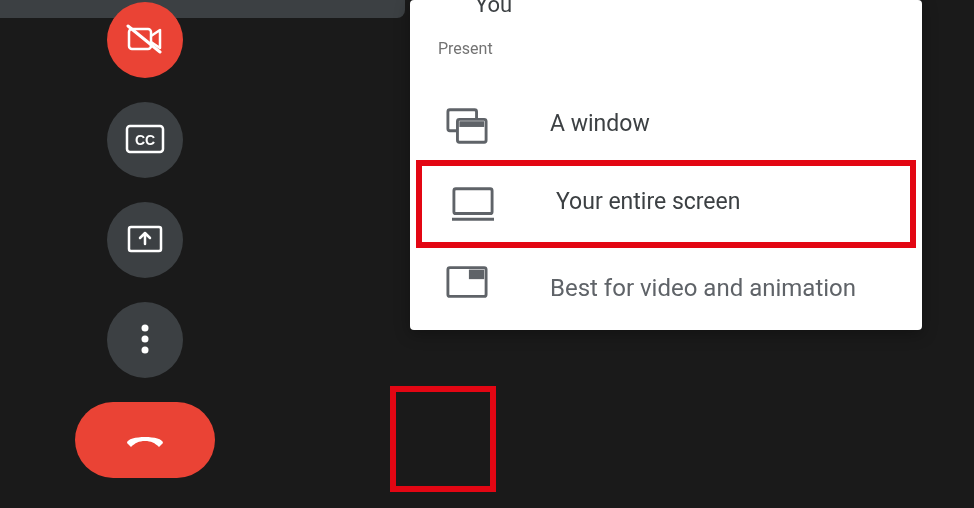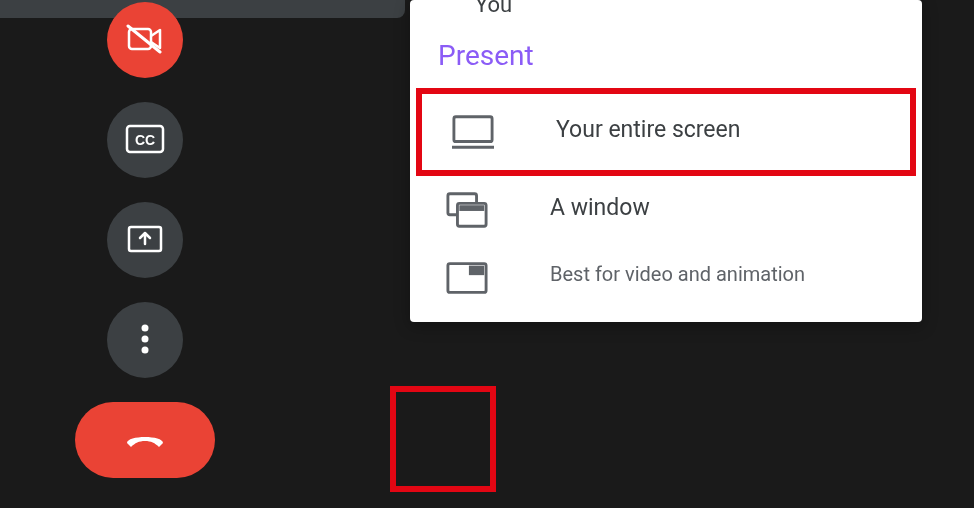--- a/index.html
+++ b/index.html
@@ -30,24 +30,24 @@
       box-shadow: 0 4px 16px rgba(0,0,0,0.3);
       padding-bottom: 10px;
     }
     .you-label {
       color: #3c4043;
       font-size: 22px;
       padding: 0 0 6px 65px;
       margin-top: -8px;
     }
     .present-header {
-      color: #8b5cf6;
-      font-size: 28px;
+      color: #737373;
+      font-size: 16px;
       font-weight: 400;
-      padding: 16px 0 16px 28px;
+      padding: 16px 0 34px 28px;
     }
     .menu-item {
       display: flex;
       align-items: flex-start;
       padding: 18px 20px 18px 36px;
       cursor: pointer;
     }
     .menu-item.highlighted {
       border: 6px solid #e30613;
       margin: 0 6px;
@@ -66,22 +66,22 @@
       display: flex;
       flex-direction: column;
     }
     .menu-label {
       color: #3c4043;
       font-size: 23px;
       font-weight: 400;
     }
     .menu-sublabel {
       color: #5f6368;
-      font-size: 20px;
-      margin-top: 0;
+      font-size: 24px;
+      margin-top: 8px;
     }
     .toolbar {
       position: absolute;
       bottom: 30px;
       left: 75px;
       display: flex;
       align-items: center;
       gap: 24px;
       flex-direction: column;
     }
@@ -120,45 +120,45 @@
   </style>
 </head>
 <body>
 
 <div class="top-bar"></div>
 
 <div class="popup">
   <div class="you-label">You</div>
   <div class="present-header">Present</div>
 
-  <div class="menu-item highlighted">
-    <span class="menu-icon">
-      <svg width="44" height="36" viewBox="0 0 44 36">
-        <rect x="2" y="2" width="40" height="26" rx="2" fill="none" stroke="#5f6368" stroke-width="3"></rect>
-        <line x1="0" y1="34" x2="44" y2="34" stroke="#5f6368" stroke-width="3"></line>
-      </svg>
-    </span>
-    <span class="menu-text">
-      <span class="menu-label">Your entire screen</span>
-    </span>
-  </div>
-
   <div class="menu-item">
     <span class="menu-icon">
       <svg width="44" height="38" viewBox="0 0 44 38">
         <rect x="2" y="2" width="30" height="22" rx="2" fill="none" stroke="#5f6368" stroke-width="3"></rect>
         <rect x="12" y="12" width="30" height="24" rx="2" fill="#fff" stroke="#5f6368" stroke-width="3"></rect>
         <rect x="14" y="14" width="26" height="6" fill="#5f6368"></rect>
       </svg>
     </span>
     <span class="menu-text">
       <span class="menu-label">A window</span>
     </span>
   </div>
 
+  <div class="menu-item highlighted">
+    <span class="menu-icon">
+      <svg width="44" height="36" viewBox="0 0 44 36">
+        <rect x="2" y="2" width="40" height="26" rx="2" fill="none" stroke="#5f6368" stroke-width="3"></rect>
+        <line x1="0" y1="34" x2="44" y2="34" stroke="#5f6368" stroke-width="3"></line>
+      </svg>
+    </span>
+    <span class="menu-text">
+      <span class="menu-label">Your entire screen</span>
+    </span>
+  </div>
+
   <div class="menu-item">
     <span class="menu-icon">
       <svg width="44" height="34" viewBox="0 0 44 34">
         <rect x="2" y="2" width="40" height="30" rx="2" fill="none" stroke="#5f6368" stroke-width="3"></rect>
         <rect x="24" y="4" width="16" height="10" fill="#5f6368"></rect>
       </svg>
     </span>
     <span class="menu-text">
       <span class="menu-sublabel">Best for video and animation</span>
     </span>

